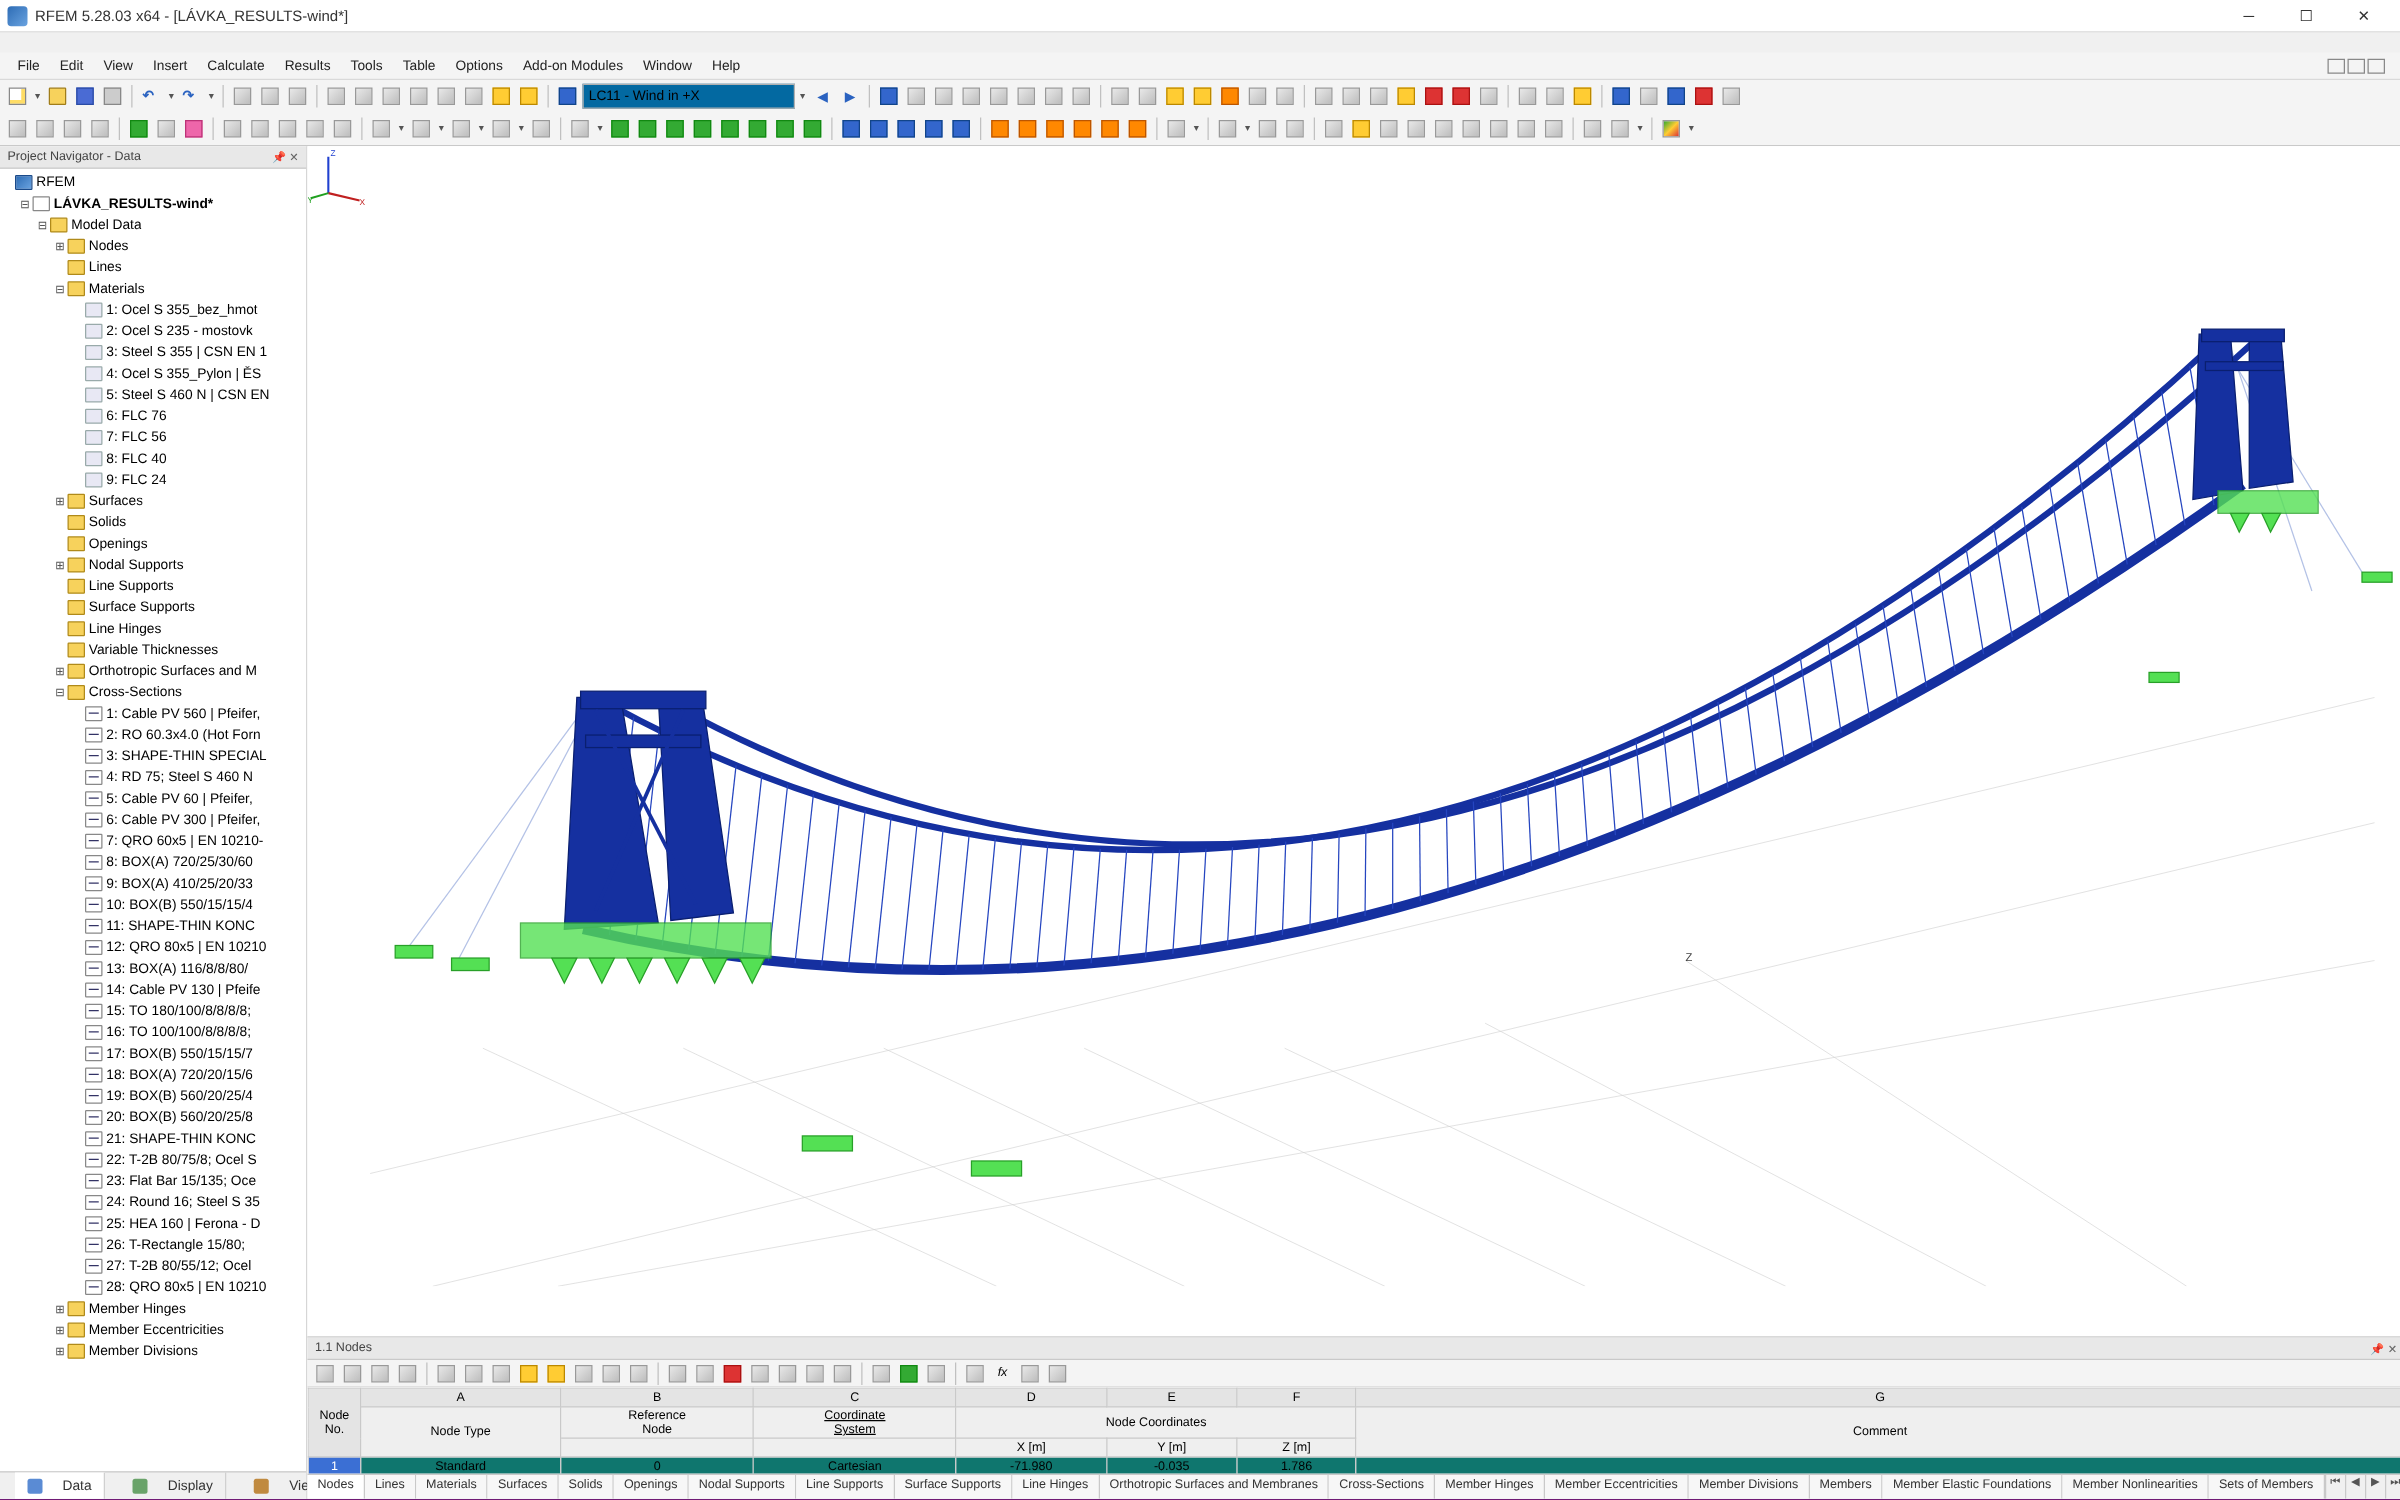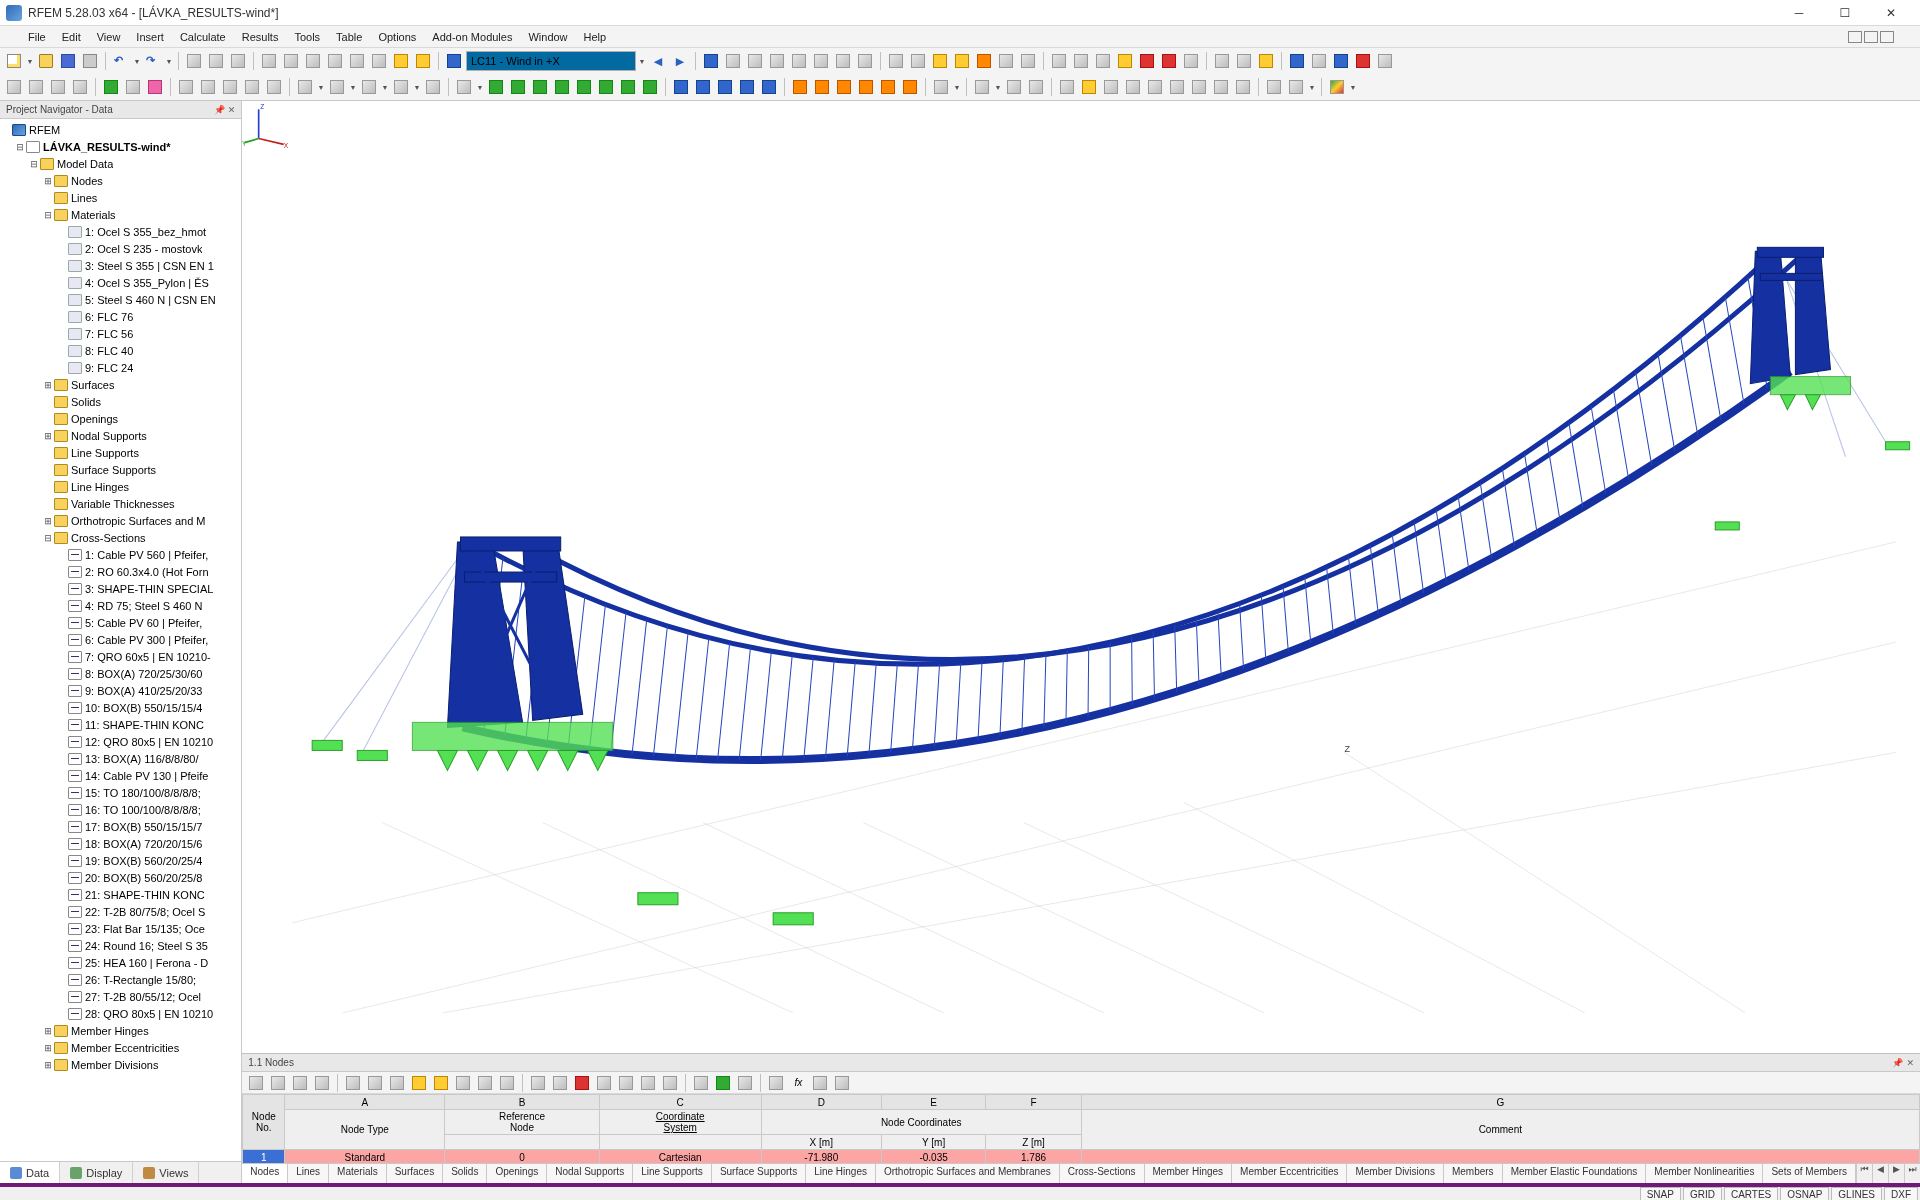--- a/index.html
+++ b/index.html
@@ -5,21 +5,21 @@
 * { box-sizing: border-box; margin: 0; padding: 0; font-family: "Segoe UI", Tahoma, sans-serif; }
 html, body { width: 1920px; height: 1200px; overflow: hidden; background: #f0f0f0; }
 
 
 .titlebar { height: 26px; background: #fff; display: flex; align-items: center; padding: 0 6px; font-size: 12px; color: #333; border-bottom: 1px solid #d9d9d9; }
 .titlebar .app-icon { width: 16px; height: 16px; background: linear-gradient(135deg,#2d6cb5,#6aa3e0); border-radius: 3px; margin-right: 6px; }
 .titlebar .spacer { flex: 1; }
 .winbtn { width: 46px; height: 26px; display: flex; align-items: center; justify-content: center; font-size: 12px; color: #333; }
 
 
-.menubar { height: 22px; background: #f4f4f4; display: flex; align-items: center; padding: 0 20px; font-size: 11px; border-bottom: 1px solid #d9d9d9; }
+.menubar { height: 22px; background: #f4f4f4; display: flex; align-items: center; padding: 0 6px; font-size: 11px; border-bottom: 1px solid #d9d9d9; margin-top: 16px; }
 .menubar .menu-item { padding: 2px 8px; color: #222; }
 .menubar .right-icons { margin-left: auto; display: flex; gap: 2px; padding-right: 6px; }
 .menubar .right-icons span { width: 14px; height: 12px; border: 1px solid #888; display: inline-block; }
 
 
 .toolbars { background: #f4f4f4; border-bottom: 1px solid #c9c9c9; }
 .toolbar-row { height: 26px; display: flex; align-items: center; padding: 0 4px; gap: 2px; }
 .tbtn { width: 20px; height: 20px; display: flex; align-items: center; justify-content: center; border: 1px solid transparent; border-radius: 2px; font-size: 11px; position: relative; }
 .tsep { width: 1px; height: 18px; background: #c0c0c0; margin: 0 3px; }
 .tdrop { width: 8px; display: flex; align-items: center; justify-content: center; font-size: 7px; color: #555; }
@@ -58,38 +58,38 @@
 .tree-row .ficon.doc { background: #fff; border: 1px solid #888; }
 .tree-row .ficon.root { background: linear-gradient(135deg,#2d6cb5,#6aa3e0); border: 1px solid #1a4a8a; }
 .tree-row .ficon.item { background: #e8e8f4; border: 1px solid #9aa; }
 .tree-row .ficon.cross { background: #fff; border: 1px solid #888; position:relative;}
 .tree-row .ficon.cross::after{content:"";position:absolute;left:2px;right:2px;top:4px;height:1px;background:#336;}
 .tree-row .lbl { overflow: hidden; text-overflow: clip; }
 .tree-row.bold .lbl { font-weight: 600; }
 .ind1 { padding-left: 14px; } .ind2 { padding-left: 28px; } .ind3 { padding-left: 42px; } .ind4 { padding-left: 56px; }
 
 .nav-tabs { height: 22px; background: #f0f0f0; border-top: 1px solid #c9c9c9; display: flex; font-size: 11px; }
-.nav-tab { padding: 3px 10px; display: flex; align-items: center; gap: 4px; border-right: 1px solid #d0d0d0; color: #333; }
+.nav-tab { padding: 3px 10px; display: flex; align-items: center; gap: 16px; border-right: 1px solid #d0d0d0; color: #333; margin-left: 12px; }
 .nav-tab.active { background: #fff; }
 .nav-tab .ti { width: 12px; height: 12px; background: #5a8bd4; border-radius: 2px; }
 
 
 .viewport { flex: 1; display: flex; flex-direction: column; background: #fff; position: relative; }
 .canvas { flex: 1; background: #fff; position: relative; overflow: hidden; }
 .canvas svg { position: absolute; inset: 0; }
 .axis-gizmo { position: absolute; left: 40px; bottom: 120px; width: 50px; height: 50px; }
 
 
 .datapanel { height: 130px; border-top: 1px solid #c0c0c0; display: flex; flex-direction: column; font-size: 11px; background: #f4f4f4; }
 .dp-title { height: 18px; background: #e8e8e8; border-bottom: 1px solid #c9c9c9; padding: 0 6px; display: flex; align-items: center; font-size: 10px; color: #444; }
 .dp-title .pin { margin-left: auto; font-size: 9px; color: #666; }
 .dp-toolbar { height: 22px; display: flex; align-items: center; padding: 0 4px; gap: 2px; border-bottom: 1px solid #d9d9d9; }
 .dp-grid { flex: 1; background: #fff; overflow: hidden; }
 .dp-grid table { border-collapse: collapse; width: 100%; font-size: 10px; }
-.dp-grid th, .dp-grid td { border: 1px solid #c9c9c9; padding: 1px 4px; text-align: center; background: #fca5a5; height: 15px; }
+.dp-grid th, .dp-grid td { border: 1px solid #c9c9c9; padding: 1px 4px; text-align: center; background: #0f766e; height: 15px; }
 .dp-grid th { background: #efefef; font-weight: normal; }
 .dp-grid th.colhead { background: #e4e4e4; }
 .dp-grid td.rownum { background: #3b6fd4; color: #fff; width: 36px; }
 .dp-tabs { height: 20px; display: flex; overflow: hidden; border-top: 1px solid #c9c9c9; background: #f0f0f0; font-size: 10px; }
 .dp-tab { padding: 2px 8px; border-right: 1px solid #c9c9c9; white-space: nowrap; color: #333; background: #f7f7f7; }
 .dp-tab.active { background: #fff; }
 .dp-tabs .scroll { display: flex; margin-left: auto; }
 .dp-tabs .scroll span { width: 16px; text-align: center; border-left: 1px solid #c9c9c9; font-size: 9px; color: #555; }
 
 

